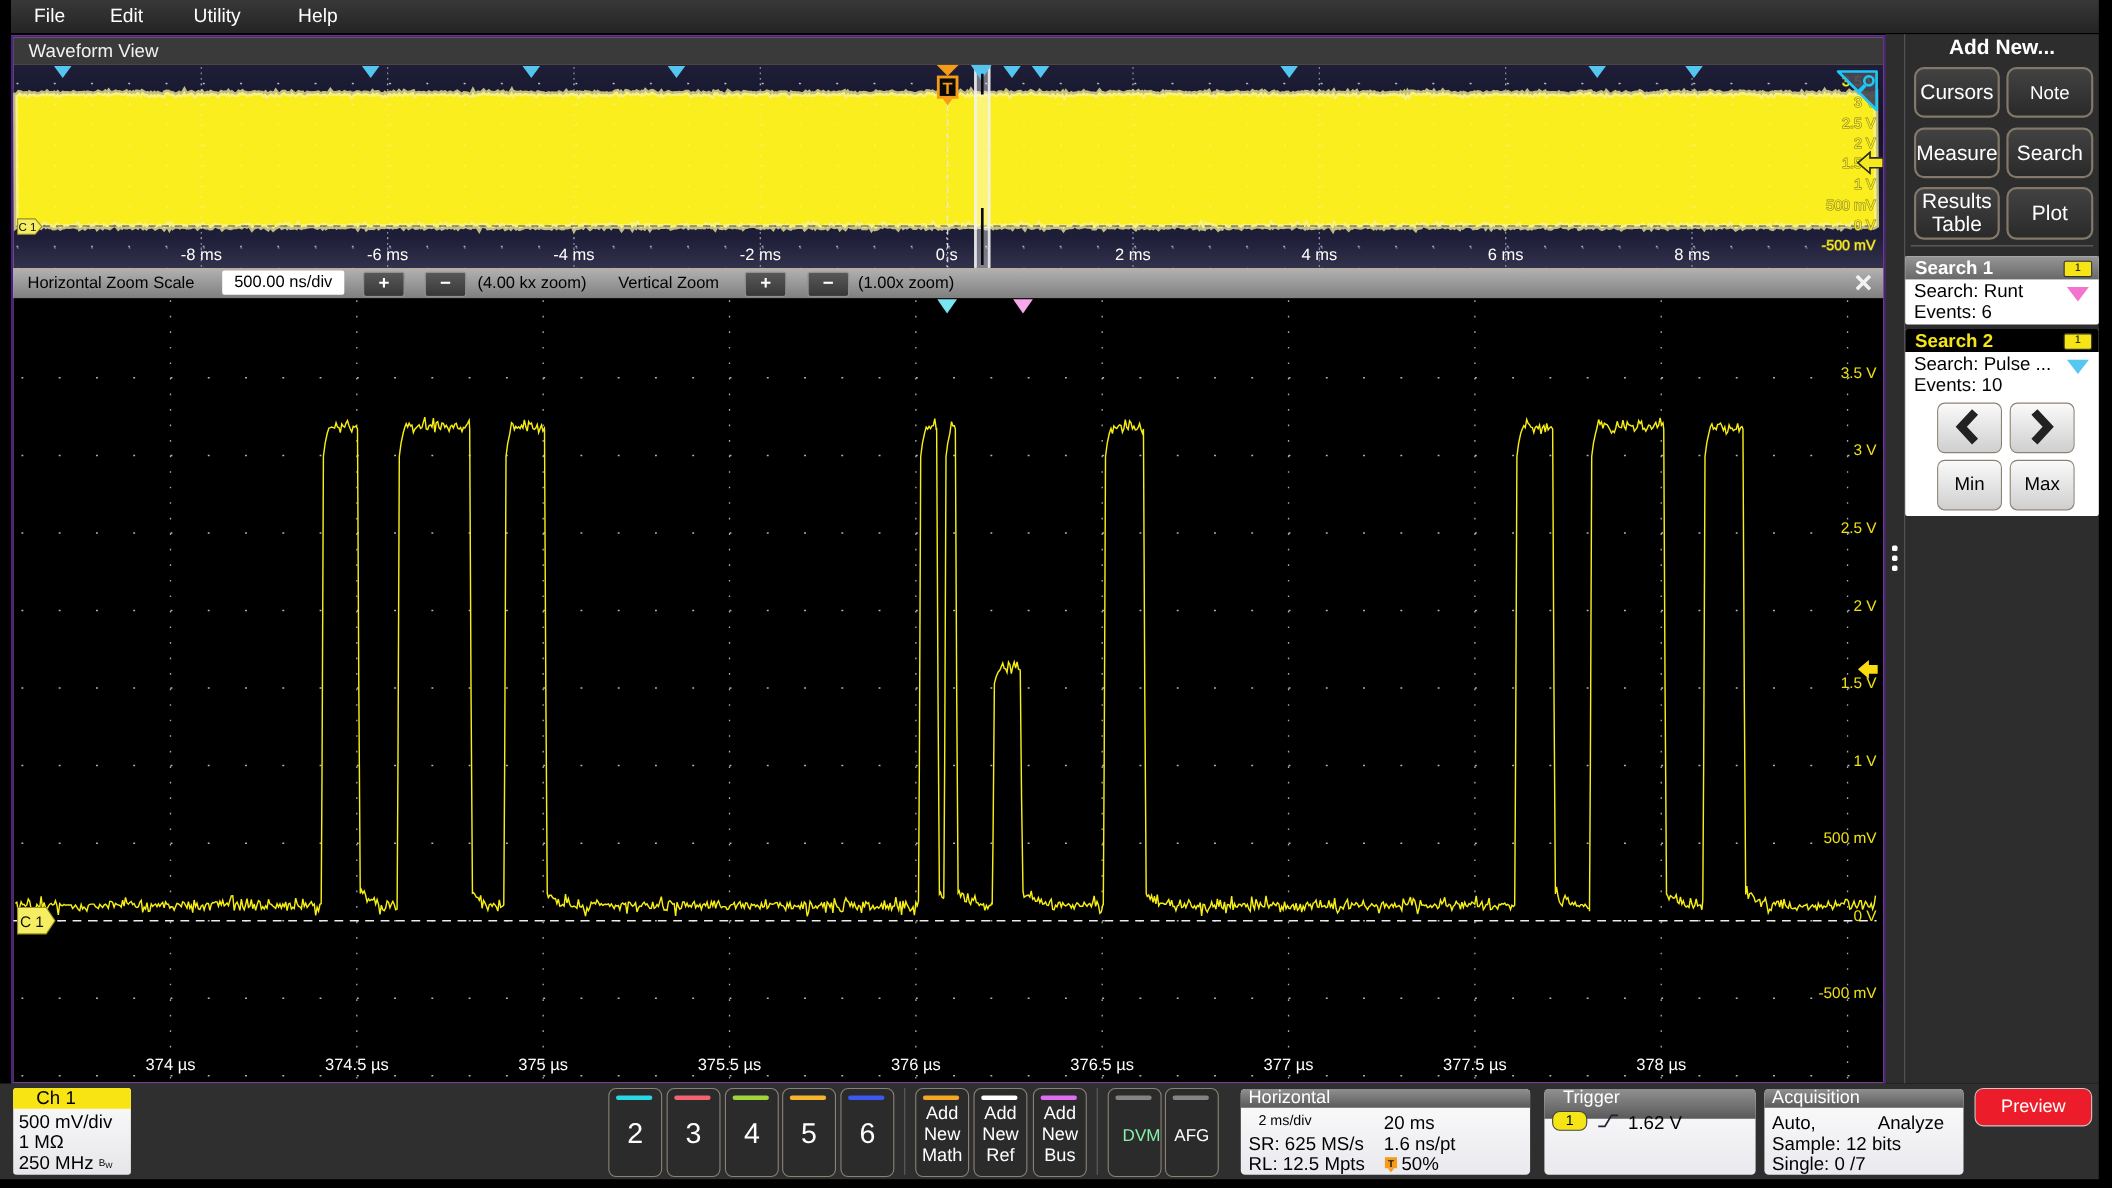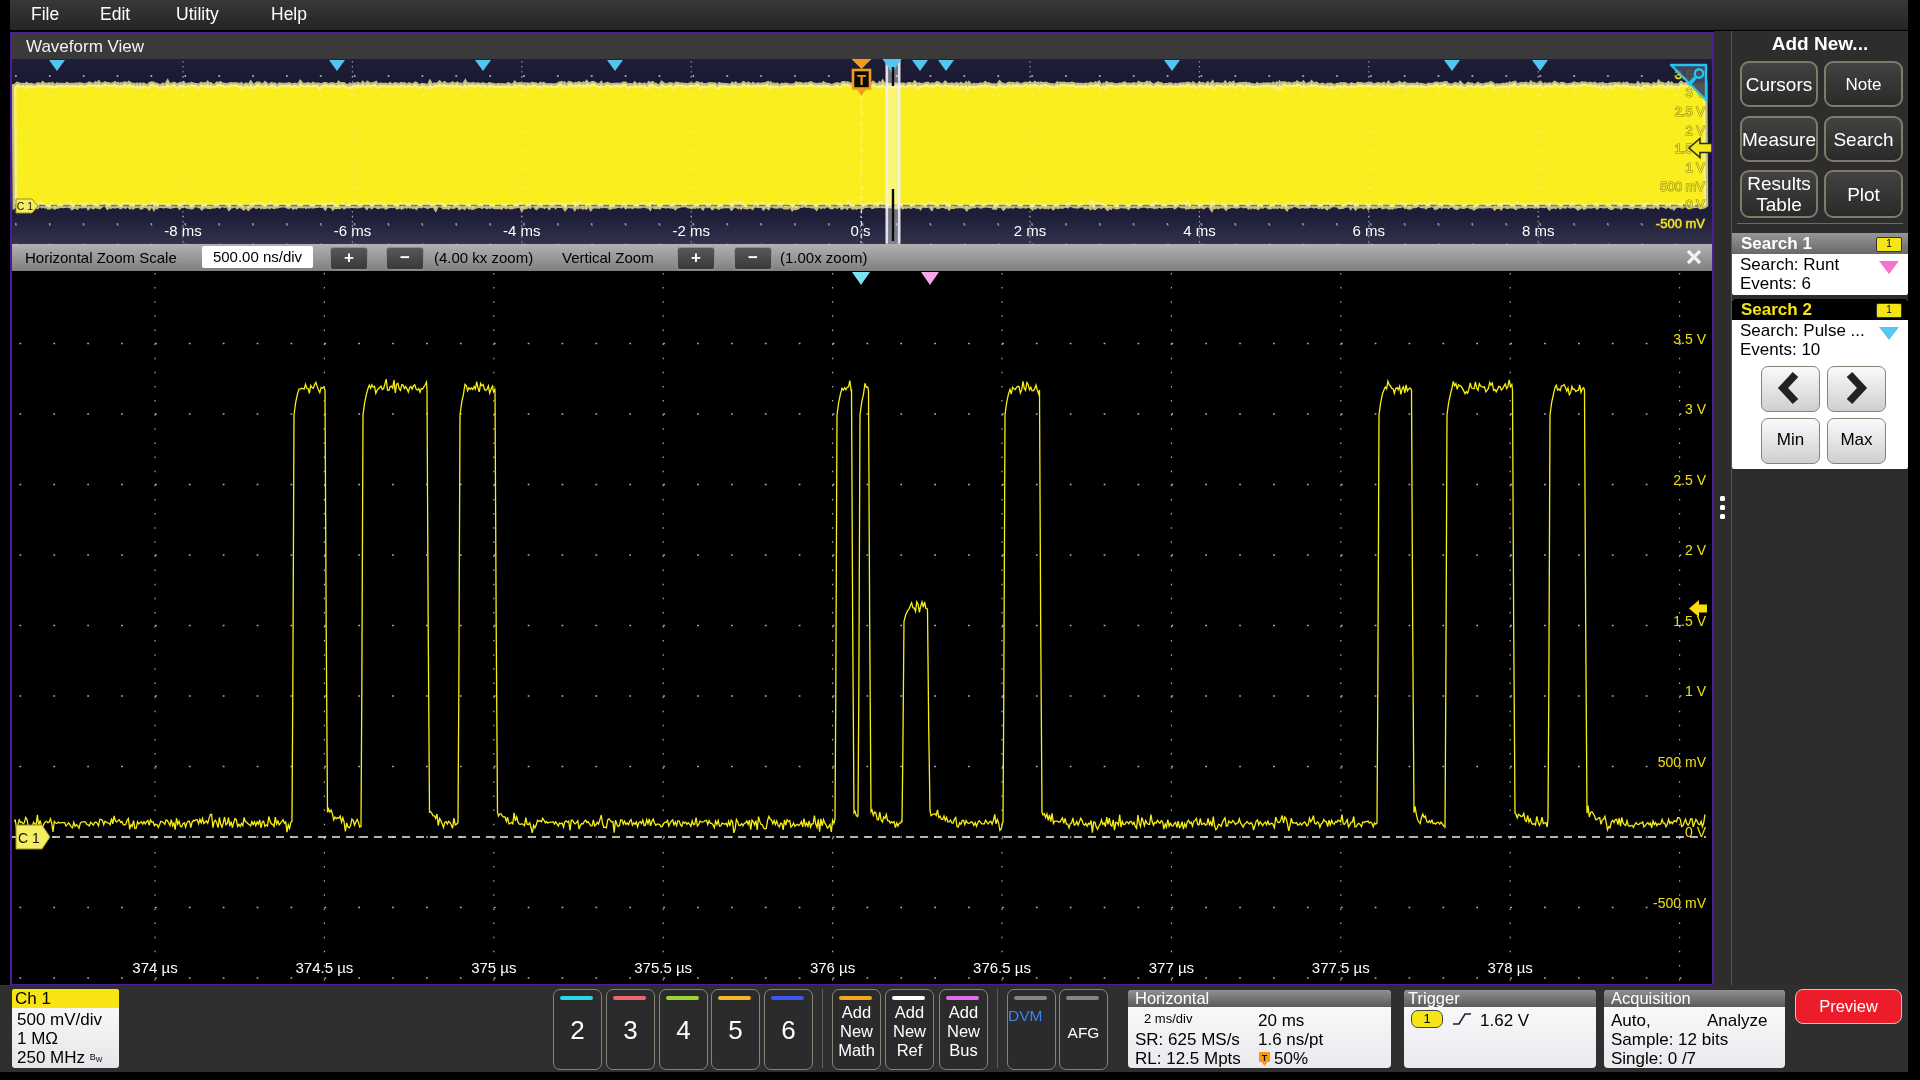--- a/index.html
+++ b/index.html
@@ -204,21 +204,21 @@
  <div style="position:absolute;left:95px;top:67px;width:57px;height:44px;background:linear-gradient(#fafafa,#cfcfcf);border:1px solid #8a8275;border-radius:7px">
    <svg width="55" height="42">
           <path d="M21.5,7.5 L34,21 L21.5,34.5" stroke="#222" stroke-width="7.5" fill="none"></path>
         </svg></div>
  <div style="position:absolute;left:29px;top:119px;width:57px;height:44px;background:linear-gradient(#fafafa,#cfcfcf);border:1px solid #8a8275;border-radius:7px;color:#000;font-size:17px;text-align:center;line-height:42px">Min</div>
  <div style="position:absolute;left:95px;top:119px;width:57px;height:44px;background:linear-gradient(#fafafa,#cfcfcf);border:1px solid #8a8275;border-radius:7px;color:#000;font-size:17px;text-align:center;line-height:42px">Max</div>
 </div>
 </div>
 <div style="position:absolute;left:0;top:985px;width:1908px;height:87px;background:#2f2f2f">
 <div style="position:absolute;left:12px;top:4px;width:107px;height:79px;background:linear-gradient(#fdfdfd,#e6e6ea);border-radius:3px">
- <div style="position:absolute;left:0;top:0;width:100%;height:19px;background:#f8e412;border-radius:3px 3px 0 0;color:#000;font-size:17px;line-height:19px;padding-left:3px;box-sizing:border-box">Ch 1</div>
+ <div style="position:absolute;left:0;top:0;width:100%;height:19px;background:#f8e412;border-radius:3px 3px 0 0;color:#000;font-size:17px;line-height:19px;padding-left:21px;box-sizing:border-box">Ch 1</div>
  <div style="position:absolute;left:5px;top:21px;font-size:17px;color:#000">500 mV/div</div>
  <div style="position:absolute;left:5px;top:40px;font-size:17px;color:#000">1 MΩ</div>
  <div style="position:absolute;left:5px;top:59px;font-size:17px;color:#000">250 MHz <span style="font-size:9px;vertical-align:3px">B</span><span style="font-size:7px;vertical-align:1px">W</span></div>
 </div>
 <div style="position:absolute;left:553px;top:4px;width:47px;height:79px;background:#2b2b2b;border:1px solid #8a8275;border-radius:7px">
 <div style="position:absolute;left:6px;top:6px;width:33px;height:4px;background:#29d8e5;border-radius:2px"></div>
 <div style="position:absolute;left:0;top:25px;width:100%;text-align:center;color:#fff;font-size:26px">2</div>
     </div>
     <div style="position:absolute;left:606px;top:4px;width:47px;height:79px;background:#2b2b2b;border:1px solid #8a8275;border-radius:7px">
 <div style="position:absolute;left:6px;top:6px;width:33px;height:4px;background:#f26470;border-radius:2px"></div>
@@ -245,42 +245,42 @@
 <div style="position:absolute;left:6px;top:6px;width:33px;height:4px;background:#ffffff;border-radius:2px"></div>
 <div style="position:absolute;left:0;top:13px;width:100%;text-align:center;color:#fff;font-size:16.5px;line-height:19px">Add<br>New<br>Ref</div>
     </div>
 <div style="position:absolute;left:939px;top:4px;width:47px;height:79px;background:#2b2b2b;border:1px solid #8a8275;border-radius:7px">
 <div style="position:absolute;left:6px;top:6px;width:33px;height:4px;background:#e06df0;border-radius:2px"></div>
 <div style="position:absolute;left:0;top:13px;width:100%;text-align:center;color:#fff;font-size:16.5px;line-height:19px">Add<br>New<br>Bus</div>
     </div>
 <div style="position:absolute;left:997px;top:4px;width:1px;height:79px;background:#5f5f5f"></div>
 <div style="position:absolute;left:1007px;top:4px;width:47px;height:79px;background:#2b2b2b;border:1px solid #8a8275;border-radius:7px">
 <div style="position:absolute;left:6px;top:6px;width:33px;height:4px;background:#848484;border-radius:2px"></div>
-<div style="position:absolute;left:0;top:17px;width:100%;text-align:left;color:#3b82f6;font-size:15.5px;line-height:18px">DVM</div>
+<div style="position:absolute;left:0;top:34px;width:100%;text-align:right;color:#86efac;font-size:15.5px;line-height:18px">DVM</div>
     </div>
 <div style="position:absolute;left:1059px;top:4px;width:47px;height:79px;background:#2b2b2b;border:1px solid #8a8275;border-radius:7px">
 <div style="position:absolute;left:6px;top:6px;width:33px;height:4px;background:#848484;border-radius:2px"></div>
 <div style="position:absolute;left:0;top:34px;width:100%;text-align:center;color:#fff;font-size:15.5px;line-height:18px">AFG</div>
     </div>
 <div style="position:absolute;left:1128px;top:5px;width:263px;height:78px;background:linear-gradient(#fdfdfd,#e9e9ee);border-radius:4px">
 <div style="position:absolute;left:0;top:0;width:100%;height:17px;background:linear-gradient(#909090,#5a5a5a);border-radius:4px 4px 0 0;color:#fff;font-size:16.5px;line-height:17px;padding-left:7px;box-sizing:border-box">Horizontal</div>
 <div style="position:absolute;left:16px;top:21px;font-size:13px;color:#000">2 ms/div</div>
 <div style="position:absolute;left:130px;top:21px;font-size:17px;color:#000">20 ms</div>
 <div style="position:absolute;left:7px;top:40px;font-size:17px;color:#000">SR: 625 MS/s</div>
 <div style="position:absolute;left:130px;top:40px;font-size:17px;color:#000">1.6 ns/pt</div>
 <div style="position:absolute;left:7px;top:59px;font-size:17px;color:#000">RL: 12.5 Mpts</div>
 <svg width="13" height="16" style="position:absolute;left:130px;top:61px">
         <rect x="1" y="1" width="11" height="10" fill="#f59b18"></rect>
         <polygon points="3.5,11 9.5,11 6.5,15" fill="#f59b18"></polygon>
         <text x="6.5" y="9.5" text-anchor="middle" font-size="9" font-weight="bold" fill="#111">T</text>
       </svg>
 <div style="position:absolute;left:146px;top:59px;font-size:17px;color:#000">50%</div>
     </div>
 <div style="position:absolute;left:1404px;top:5px;width:192px;height:78px;background:linear-gradient(#fdfdfd,#e9e9ee);border-radius:4px">
-<div style="position:absolute;left:0;top:0;width:100%;height:17px;background:linear-gradient(#909090,#5a5a5a);border-radius:4px 4px 0 0;color:#fff;font-size:16.5px;line-height:17px;padding-left:4px;box-sizing:border-box">Trigger</div>
+<div style="position:absolute;left:0;top:0;width:100%;height:27px;background:linear-gradient(#909090,#5a5a5a);border-radius:4px 4px 0 0;color:#fff;font-size:16.5px;line-height:17px;padding-left:17px;box-sizing:border-box">Trigger</div>
 <div style="position:absolute;left:7px;top:20px;width:30px;height:16px;background:#f5e516;border:1.5px solid #444;border-radius:7px;font-size:13px;line-height:15px;text-align:center;color:#000">1</div>
 <svg width="20" height="16" style="position:absolute;left:48px;top:21px">
         <path d="M1,13 L7,13 L13,3 L19,3" stroke="#223" stroke-width="1.6" fill="none"></path>
       </svg>
 <div style="position:absolute;left:76px;top:21px;font-size:17px;color:#000">1.62 V</div>
     </div>
 <div style="position:absolute;left:1604px;top:5px;width:181px;height:78px;background:linear-gradient(#fdfdfd,#e9e9ee);border-radius:4px">
 <div style="position:absolute;left:0;top:0;width:100%;height:17px;background:linear-gradient(#909090,#5a5a5a);border-radius:4px 4px 0 0;color:#fff;font-size:16.5px;line-height:17px;padding-left:7px;box-sizing:border-box">Acquisition</div>
 <div style="position:absolute;left:7px;top:21px;font-size:17px;color:#000">Auto,</div>
 <div style="position:absolute;left:103px;top:21px;font-size:17px;color:#000">Analyze</div>

